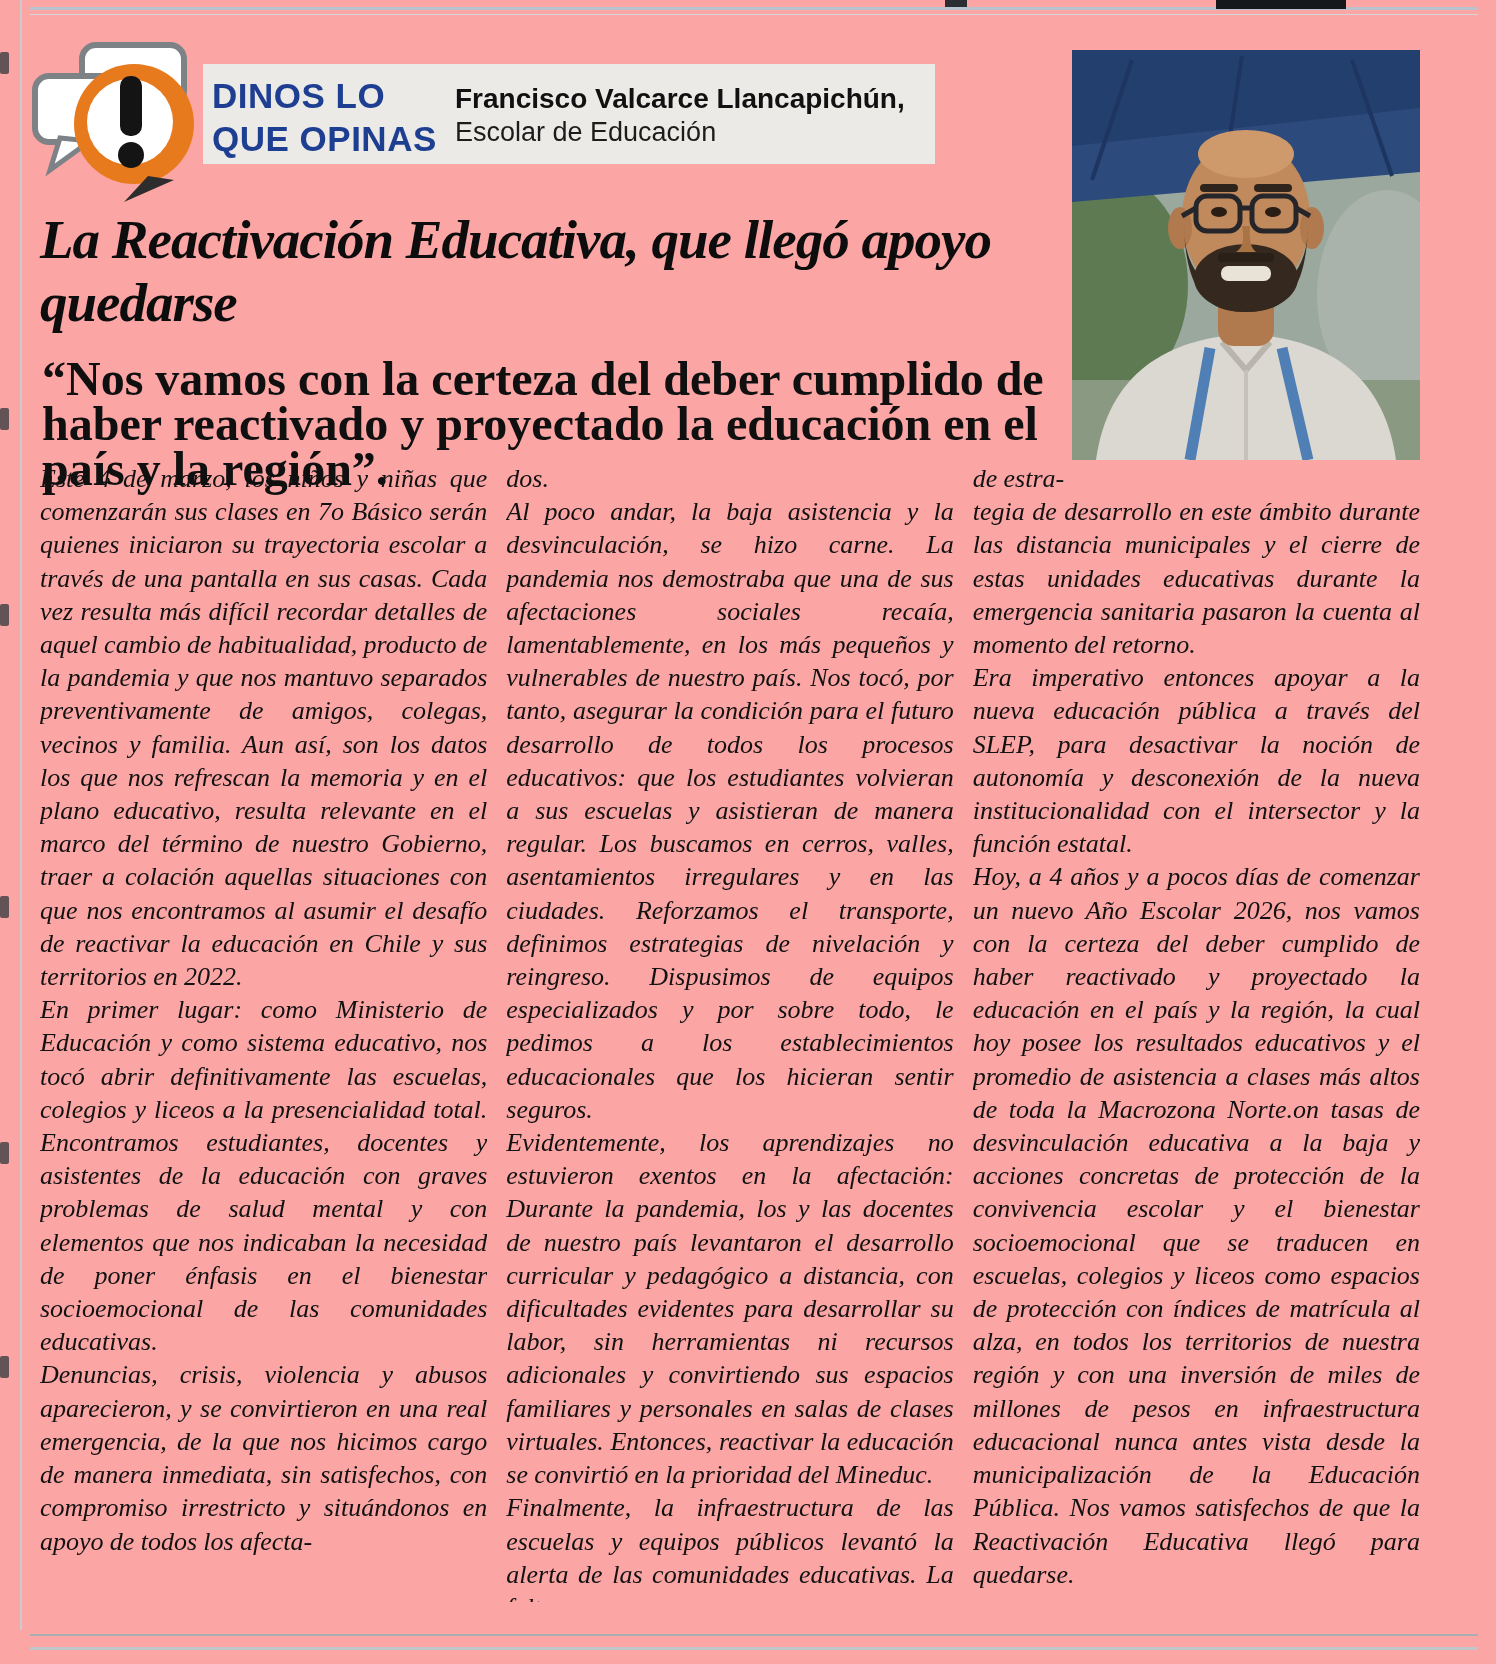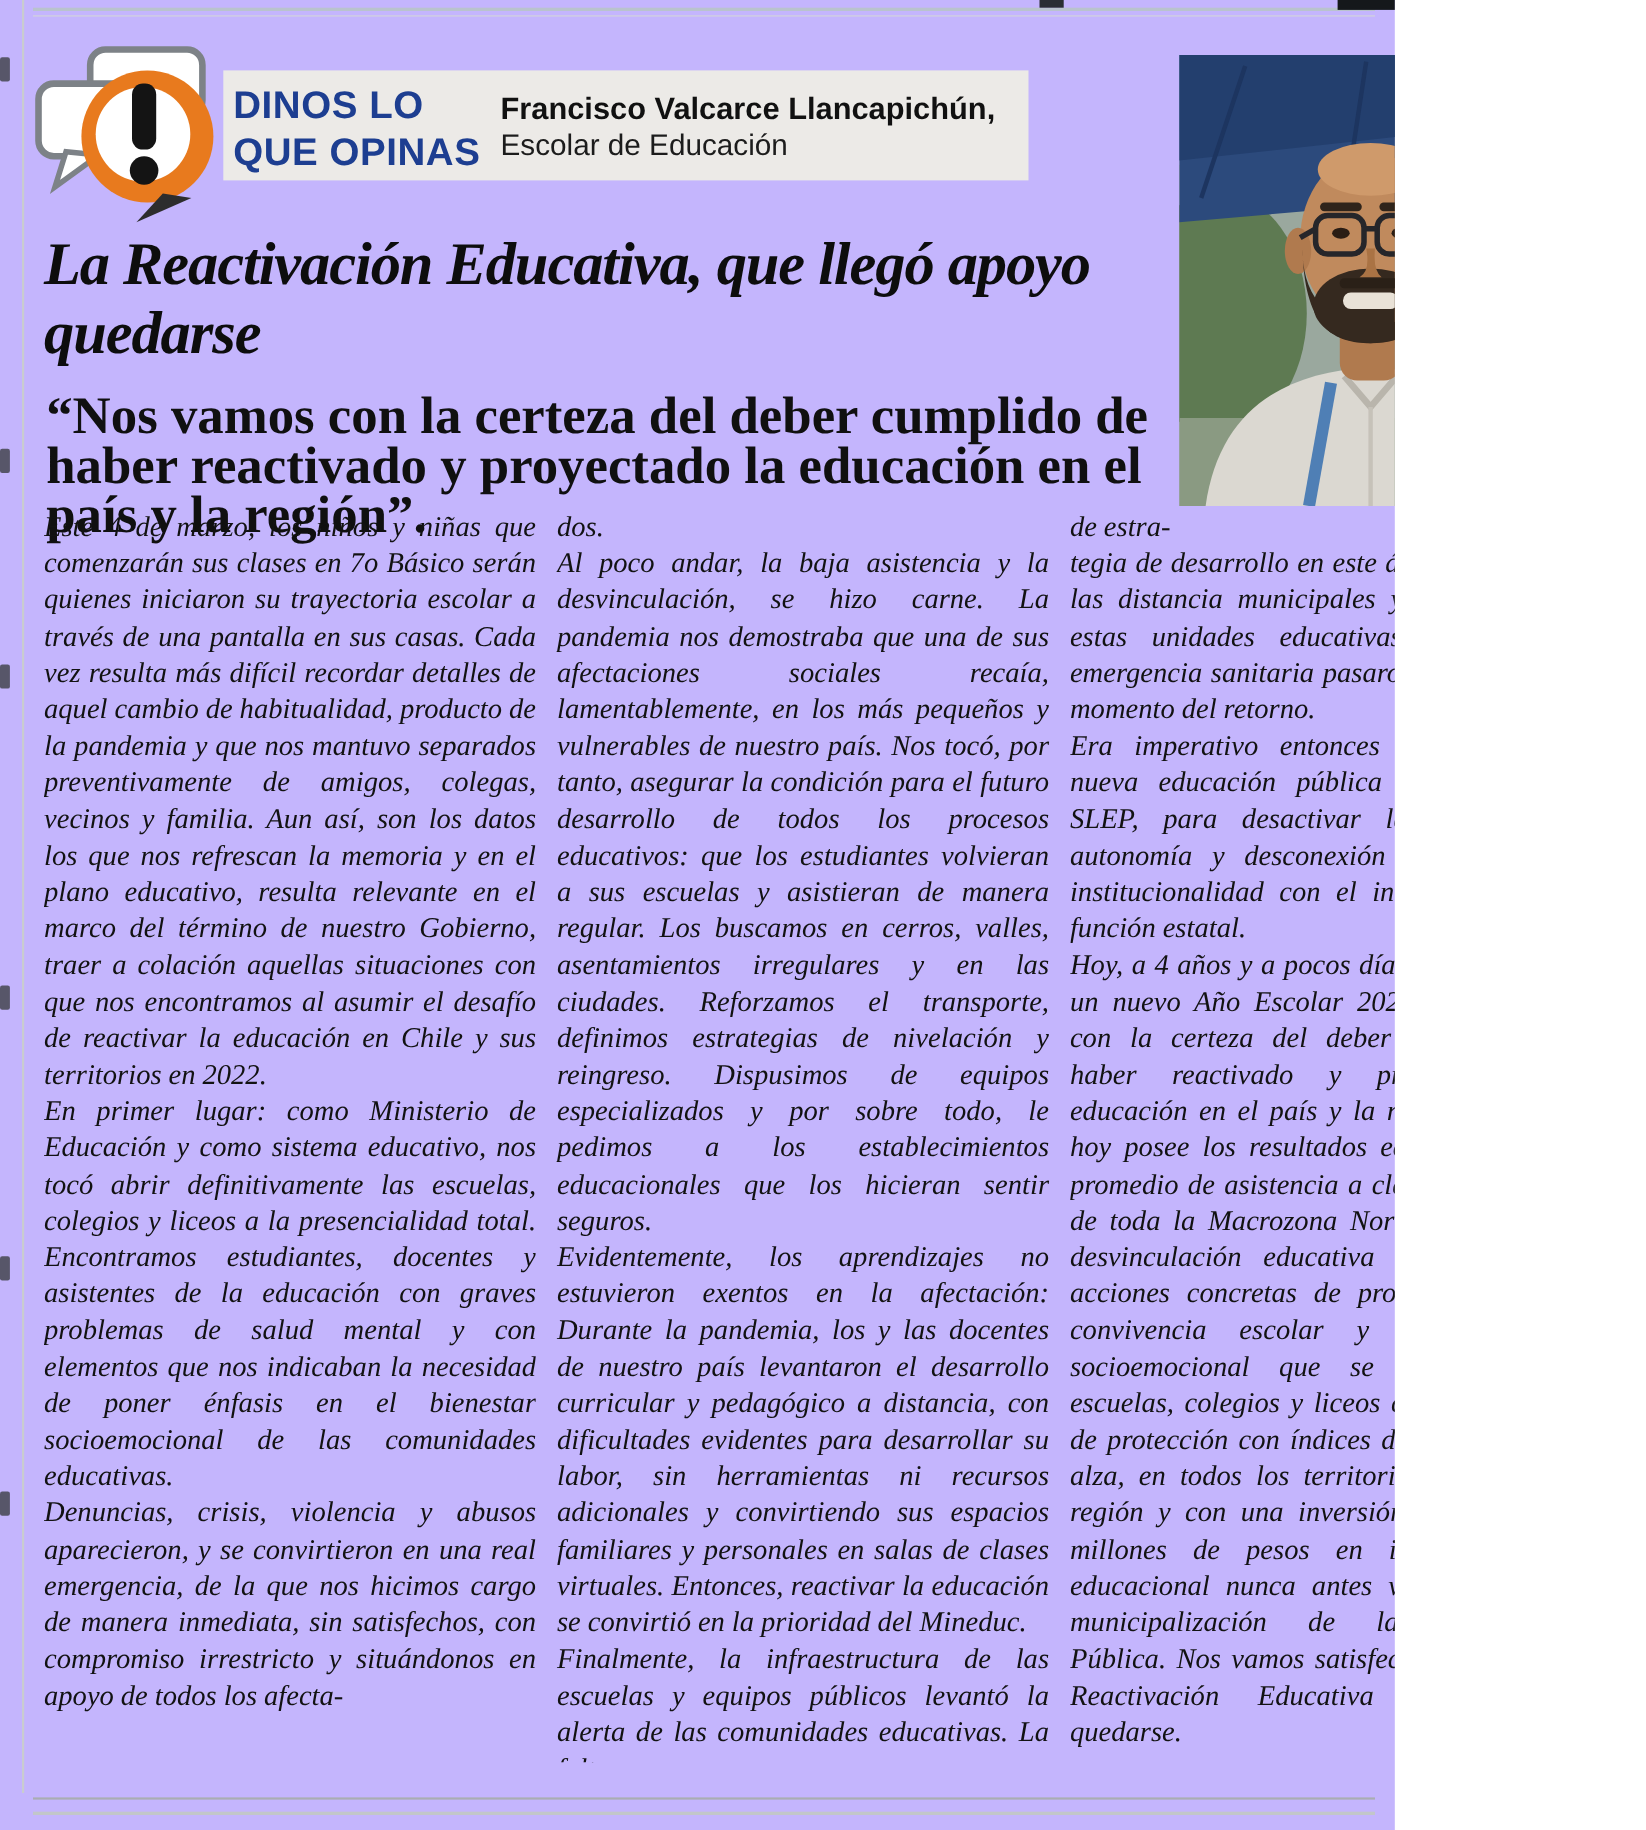--- a/index.html
+++ b/index.html
@@ -1,19 +1,19 @@
 <!DOCTYPE html>
 <html lang="es"><head>
 <meta charset="utf-8">
 <style>
   * { margin:0; padding:0; box-sizing:border-box; }
   html, body { background:#ffffff; }
   .page {
-    position:relative; width:1268px; height:1664px;
-    background:#c4b5fd; overflow:hidden;
+    position:relative; width:1496px; height:1664px;
+    background:#fca5a5; overflow:hidden;
     font-family:"Liberation Serif", serif; color:#121212;
   }
   
   .rule { position:absolute; left:30px; right:18px; }
   .rule-top-a   { top:7px;  height:3px; background:#b9c3cd; }
   .rule-top-b   { top:14px; height:1px; background:#d2d6da; }
   .rule-bot-a   { top:1634px; height:2px; background:#a9adb2; }
   .rule-bot-b   { top:1647px; height:3px; background:#c2c6ca; }
   .black-tab { position:absolute; left:1216px; top:0; width:130px; height:9px; background:#15181b; }
   .black-tab-sm { position:absolute; left:945px; top:0; width:22px; height:7px; background:#2a2e33; }

